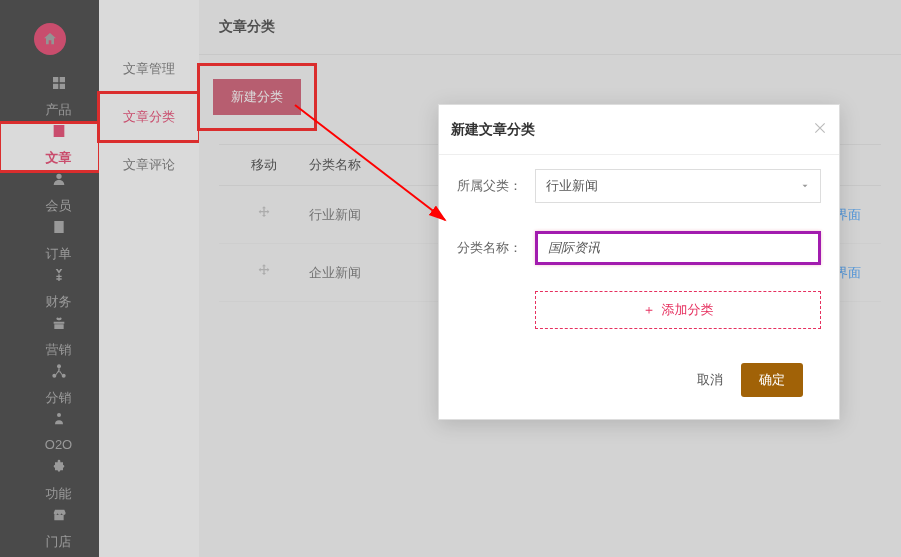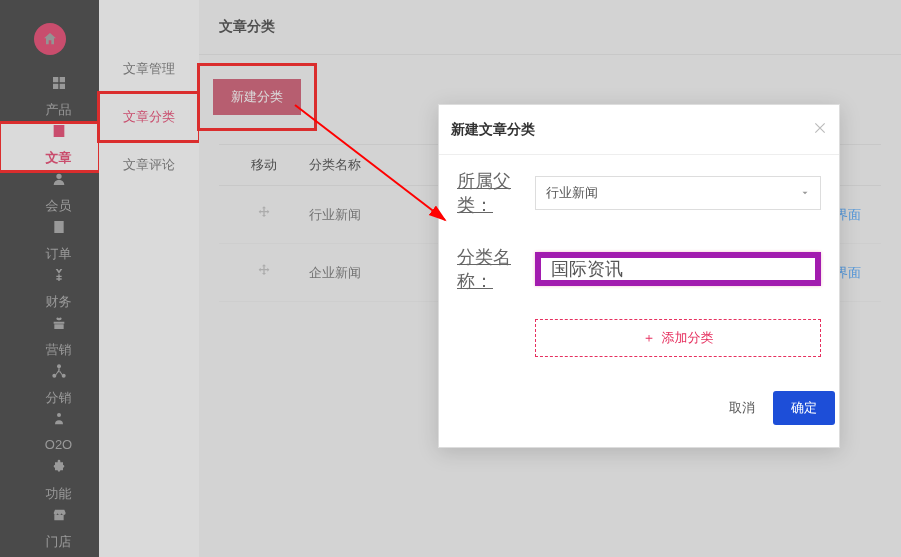--- a/index.html
+++ b/index.html
@@ -156,70 +156,70 @@
       font-size: 18px;
     }
     .form-row {
       display: flex;
       align-items: center;
       padding: 14px 18px;
     }
     .form-label {
       width: 78px;
       color: #666;
-      font-size: 18px;
+      font-size: 13px;
       text-align: left;
-      text-decoration: underline;
     }
     .select-box {
       flex: 1;
       height: 34px;
       border: 1px solid #ddd;
       display: flex; align-items: center; justify-content: space-between;
       padding: 0 10px;
       color: #555;
       font-size: 13px;
       cursor: pointer;
     }
     .select-box .caret {
       color: #999;
     }
     .input-box {
       flex: 1;
       height: 34px;
-      border: 6px solid #a21caf;
+      border: 3px solid #a21caf;
       box-shadow: 0 0 3px rgba(230,48,95,0.3);
       padding: 0 10px;
-      font-size: 18px;
+      font-size: 13px;
       color: #555;
       outline: none;
+      font-style: italic;
     }
     .add-row {
       margin: 12px 18px 12px 96px;
       height: 38px;
       border: 1px dashed #e6305f;
       color: #e6305f;
       display: flex; align-items: center; justify-content: center;
       gap: 6px;
       cursor: pointer;
       font-size: 13px;
     }
     .modal-footer {
       display: flex;
       justify-content: flex-end;
       gap: 18px;
-      padding: 22px 4px;
+      padding: 22px 36px;
     }
     .btn-cancel {
       background: none; border: none;
       color: #555; font-size: 13px;
       cursor: pointer;
     }
     .btn-ok {
-      background: #1d4ed8;
+      background: #a16207;
       color: #fff;
       border: none;
       border-radius: 3px;
       padding: 8px 18px;
       font-size: 13px;
       cursor: pointer;
     }
     
     .arrow {
       position: absolute;

